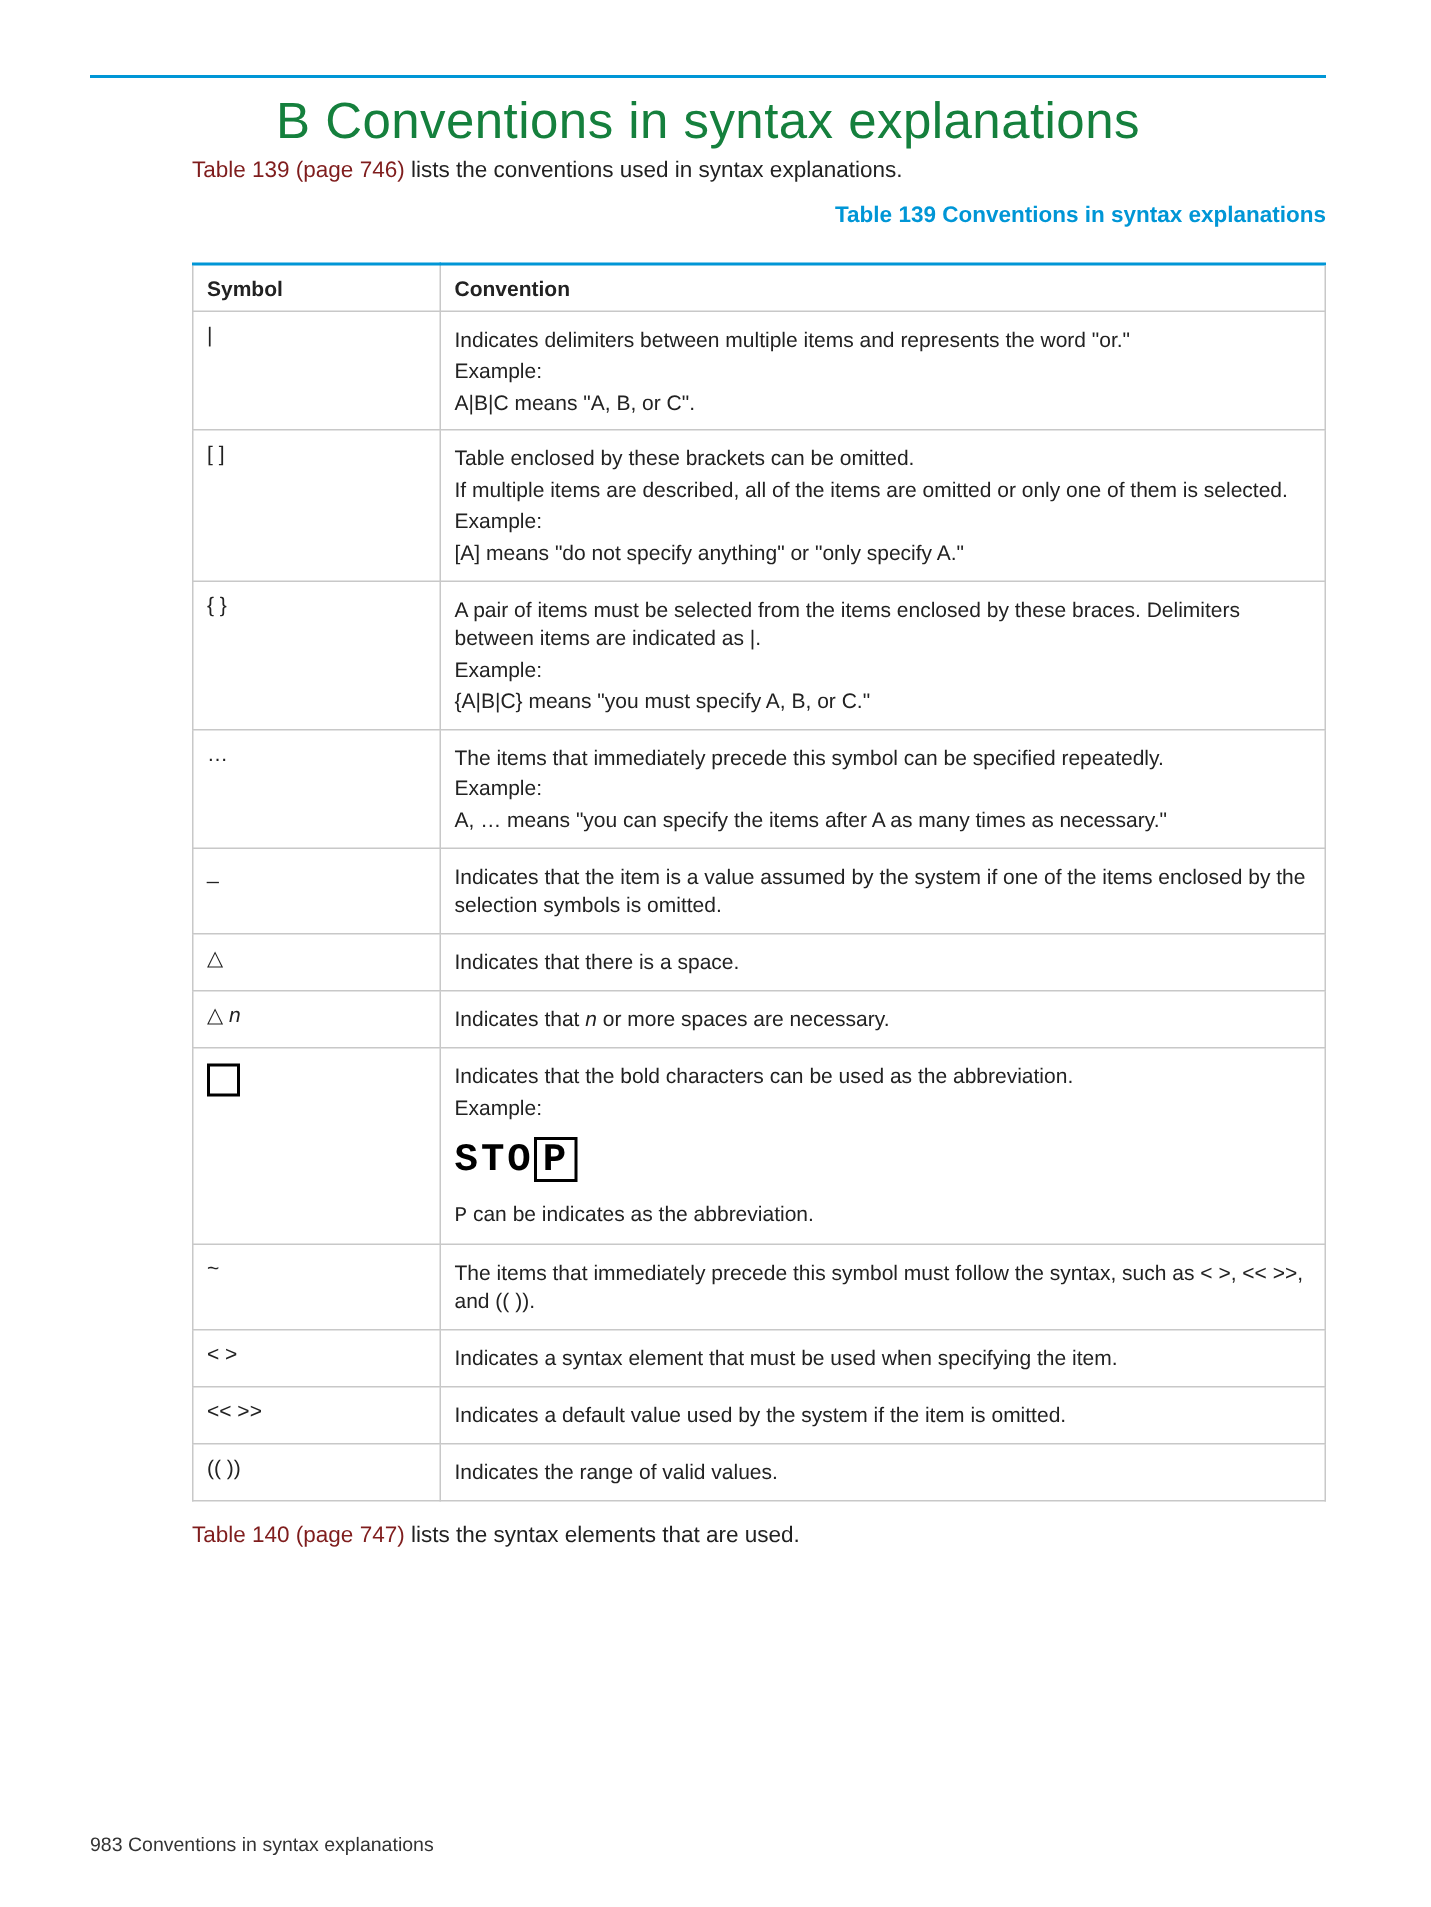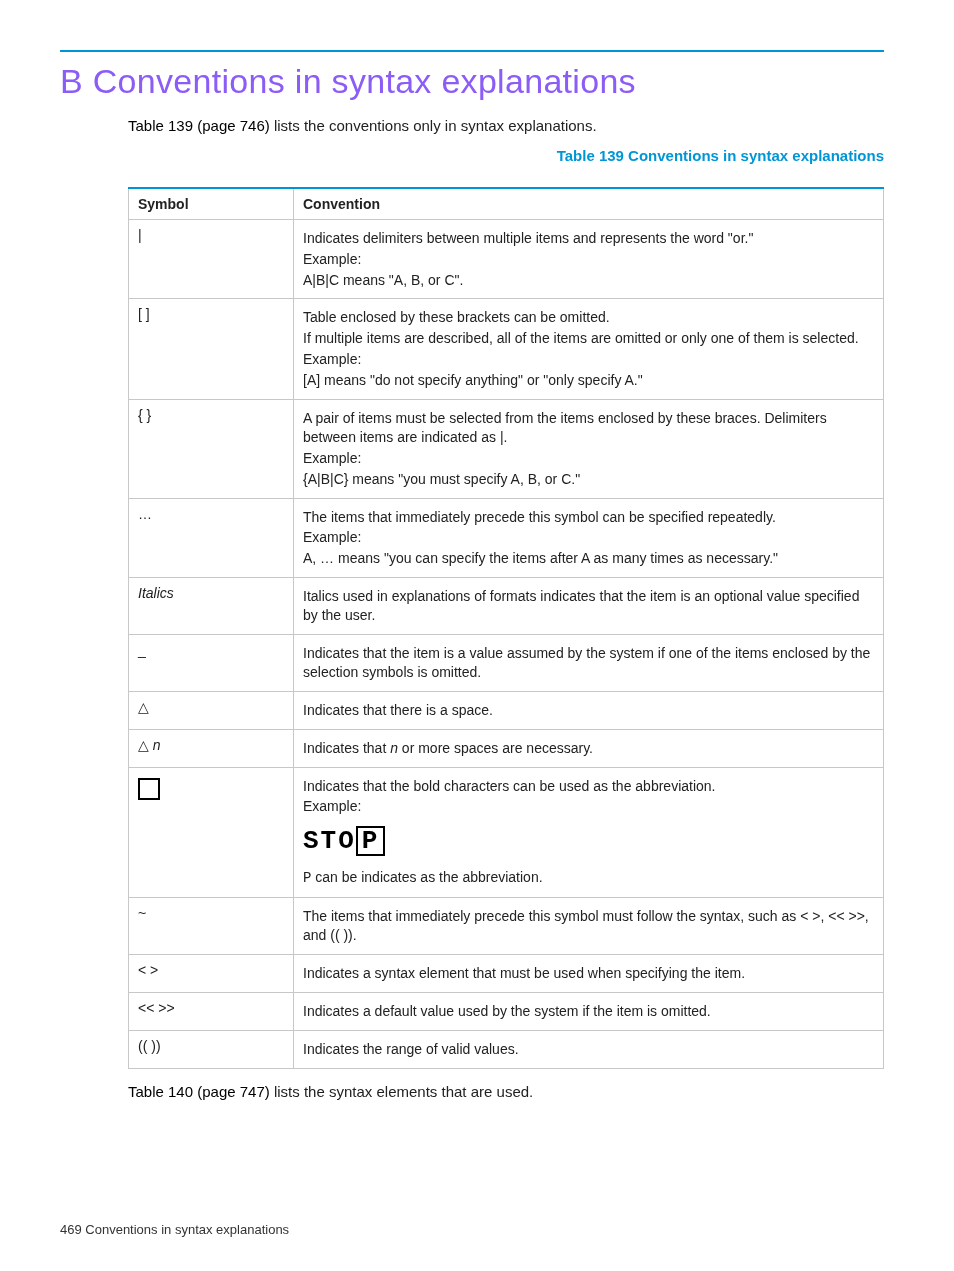--- a/index.html
+++ b/index.html
@@ -22,31 +22,32 @@
     position: relative;
   }
   .rule {
     border: none;
     border-top: 2px solid #0096d6;
     margin: 0 0 10px 0;
   }
   h1.heading {
     font-size: 34px;
     font-weight: 400;
-    color: #8b5cf6;
-    margin: 6px 0 14px 0;
+    color: #15803d;
+    margin: 6px 0 2px 0;
     letter-spacing: 0.3px;
+    text-align: center;
   }
   .intro {
     margin: 0 0 10px 68px;
     font-size: 15px;
     line-height: 1.45;
   }
   .link {
-    color: #000000;
+    color: #7f1d1d;
   }
   .table-title {
     color: #0096d6;
     font-weight: bold;
     font-size: 15px;
     margin: 6px 0 8px 68px;
     text-align: right;
   }
   table.conv {
     border-collapse: collapse;
@@ -111,21 +112,21 @@
   }
 </style>
 </head>
 <body>
 
 <div class="page">
   <hr class="rule">
   <h1 class="heading">B Conventions in syntax explanations</h1>
 
   <p class="intro">
-    <span class="link">Table 139 (page 746)</span><span> lists the conventions only in syntax explanations.</span>
+    <span class="link">Table 139 (page 746)</span><span> lists the conventions used in syntax explanations.</span>
   </p>
 
   <div class="table-title">Table 139 Conventions in syntax explanations</div>
 
   <table class="conv">
     <colgroup>
         <col class="sym">
         <col>
       </colgroup>
     <thead>
@@ -159,26 +160,20 @@
           <div class="para">Example:</div>
           <div class="para">{A|B|C} means "you must specify A, B, or C."</div>
         </td>
       </tr>
       <tr>
         <td>…</td>
         <td>
           <div class="para">The items that immediately precede this symbol can be specified repeatedly.</div>
           <div class="para">Example:</div>
           <div class="para">A, … means "you can specify the items after A as many times as necessary."</div>
-        </td>
-      </tr>
-      <tr>
-        <td class="ital">Italics</td>
-        <td>
-          <div class="para">Italics used in explanations of formats indicates that the item is an optional value specified by the user.</div>
         </td>
       </tr>
       <tr>
         <td>_</td>
         <td>
           <div class="para">Indicates that the item is a value assumed by the system if one of the items enclosed by the selection symbols is omitted.</div>
         </td>
       </tr>
       <tr>
         <td>△</td>
@@ -237,15 +232,15 @@
         </td>
       </tr>
     </tbody>
   </table>
 
   <p class="outro">
     <span class="link">Table 140 (page 747)</span><span> lists the syntax elements that are used.</span>
   </p>
 
   <div class="footer">
-    <span>469</span><span>   Conventions in syntax explanations</span>
+    <span>983</span><span>   Conventions in syntax explanations</span>
   </div>
 </div>
 
 </body></html>

